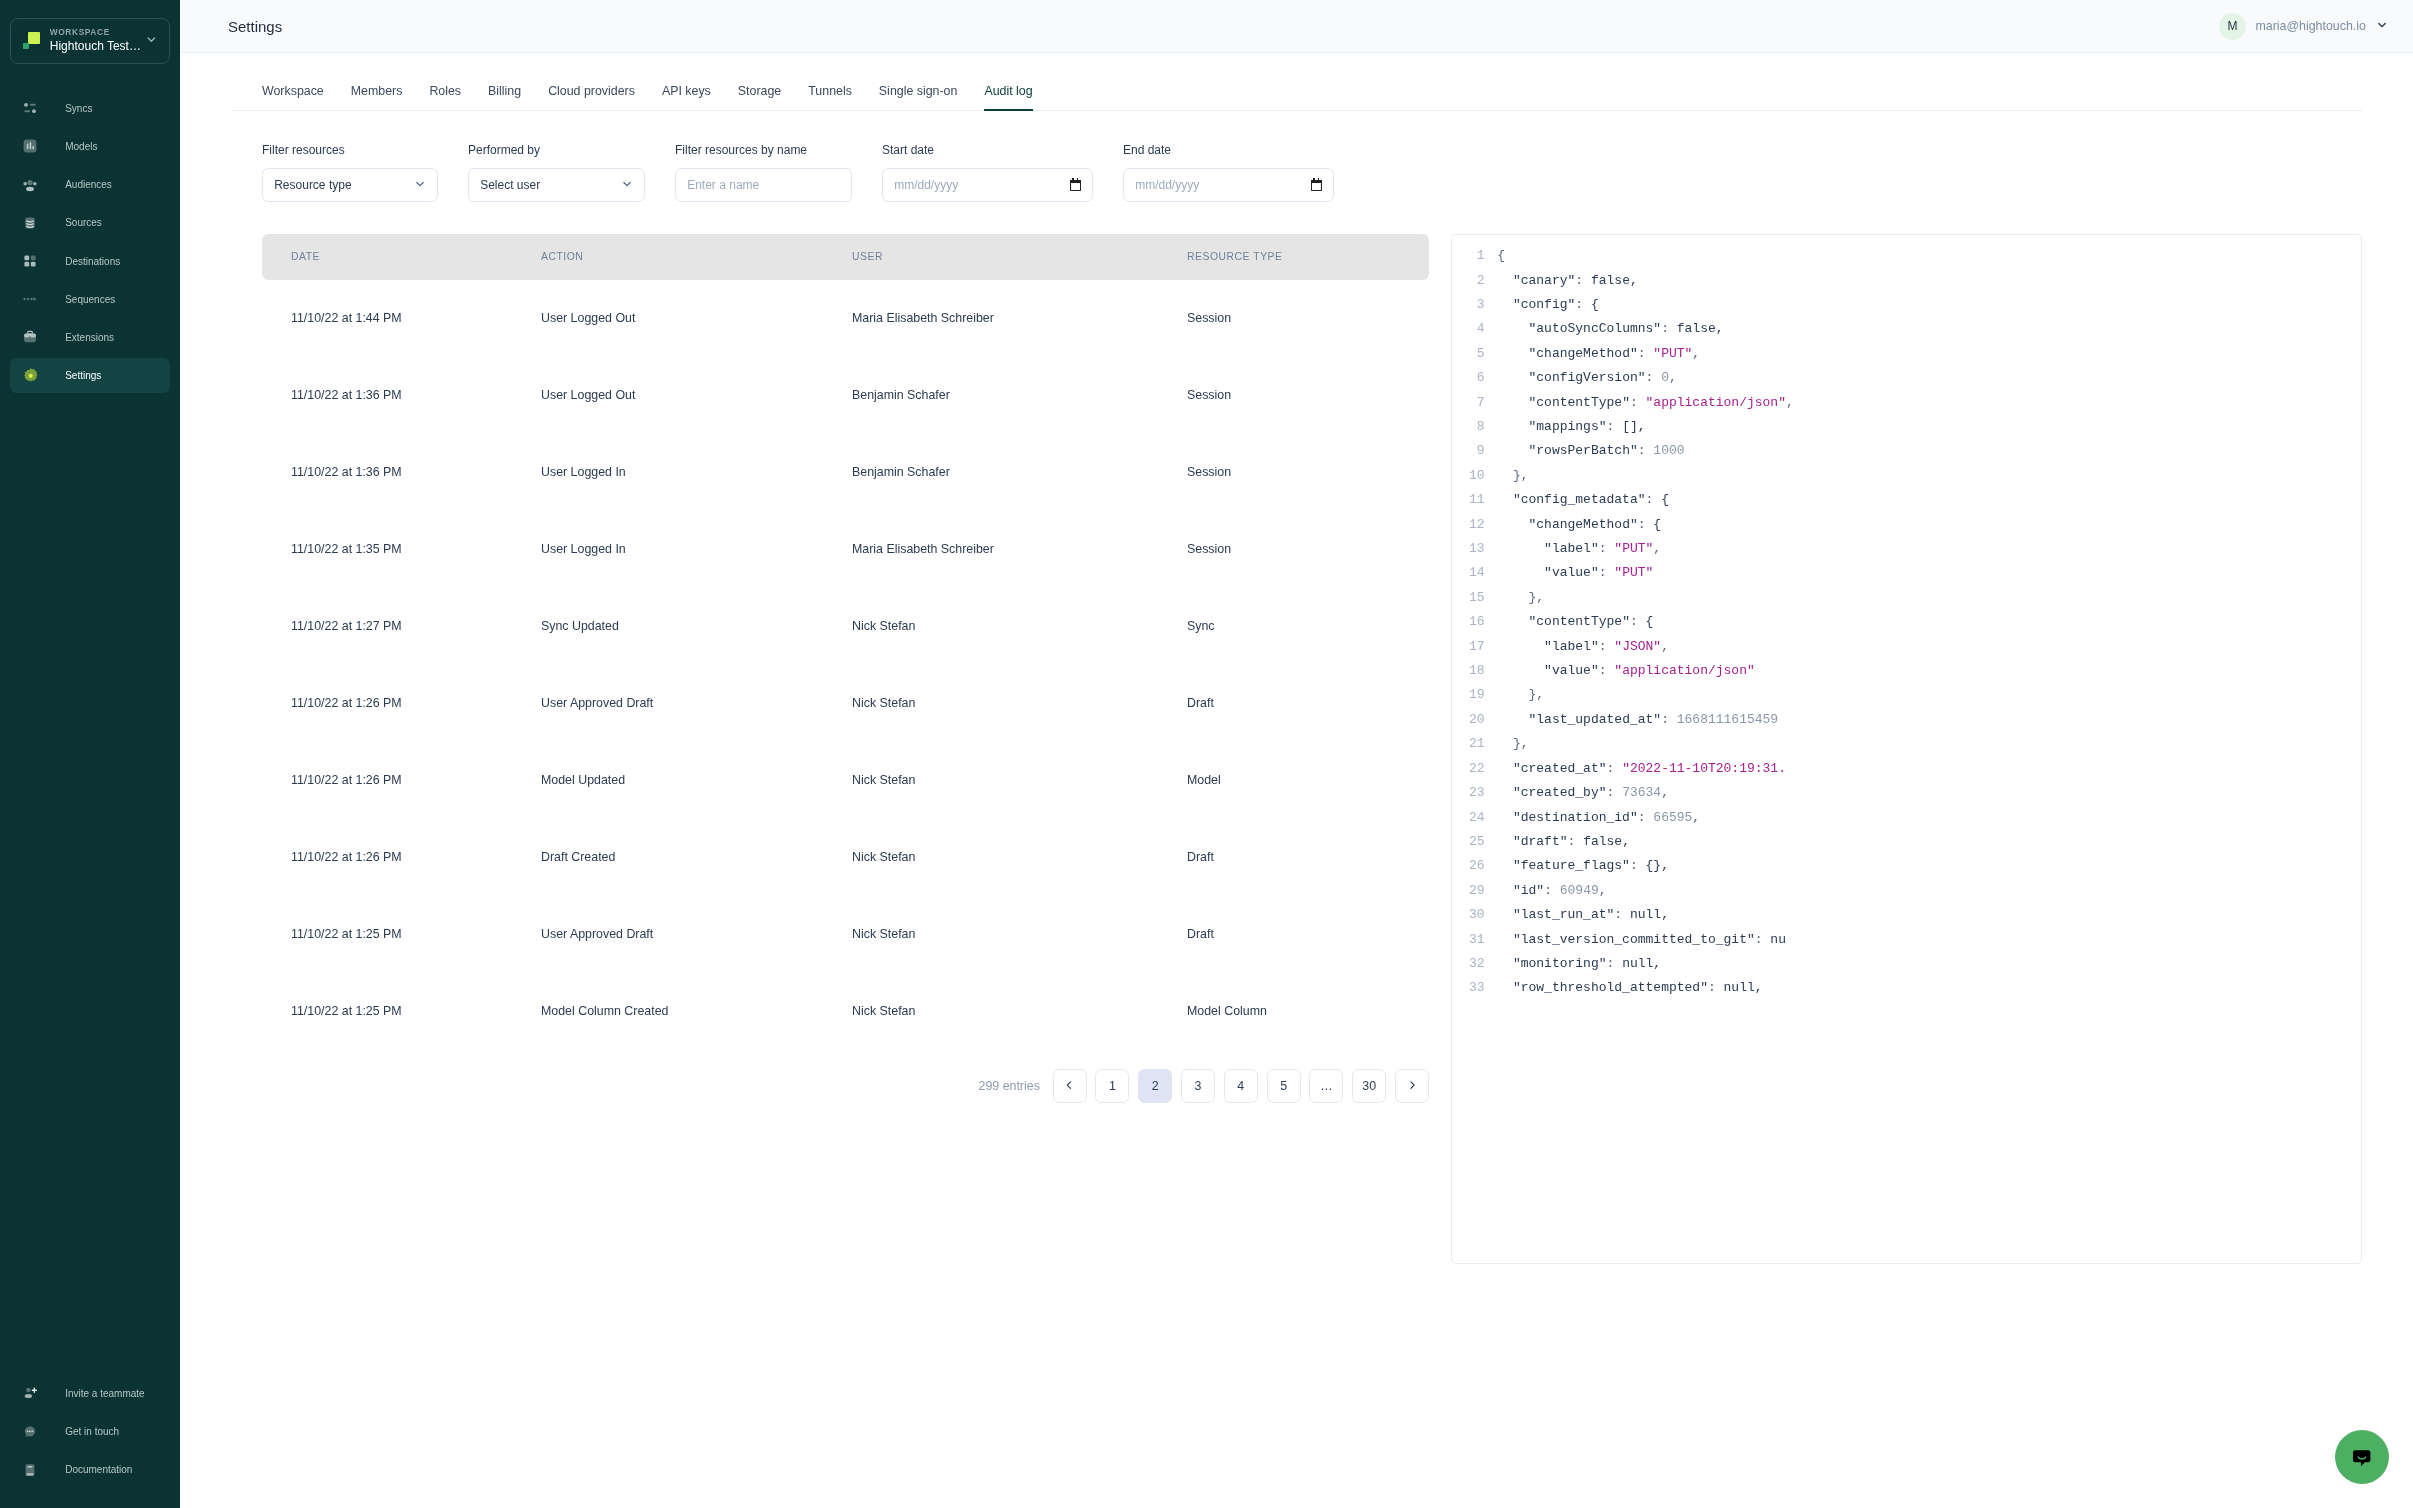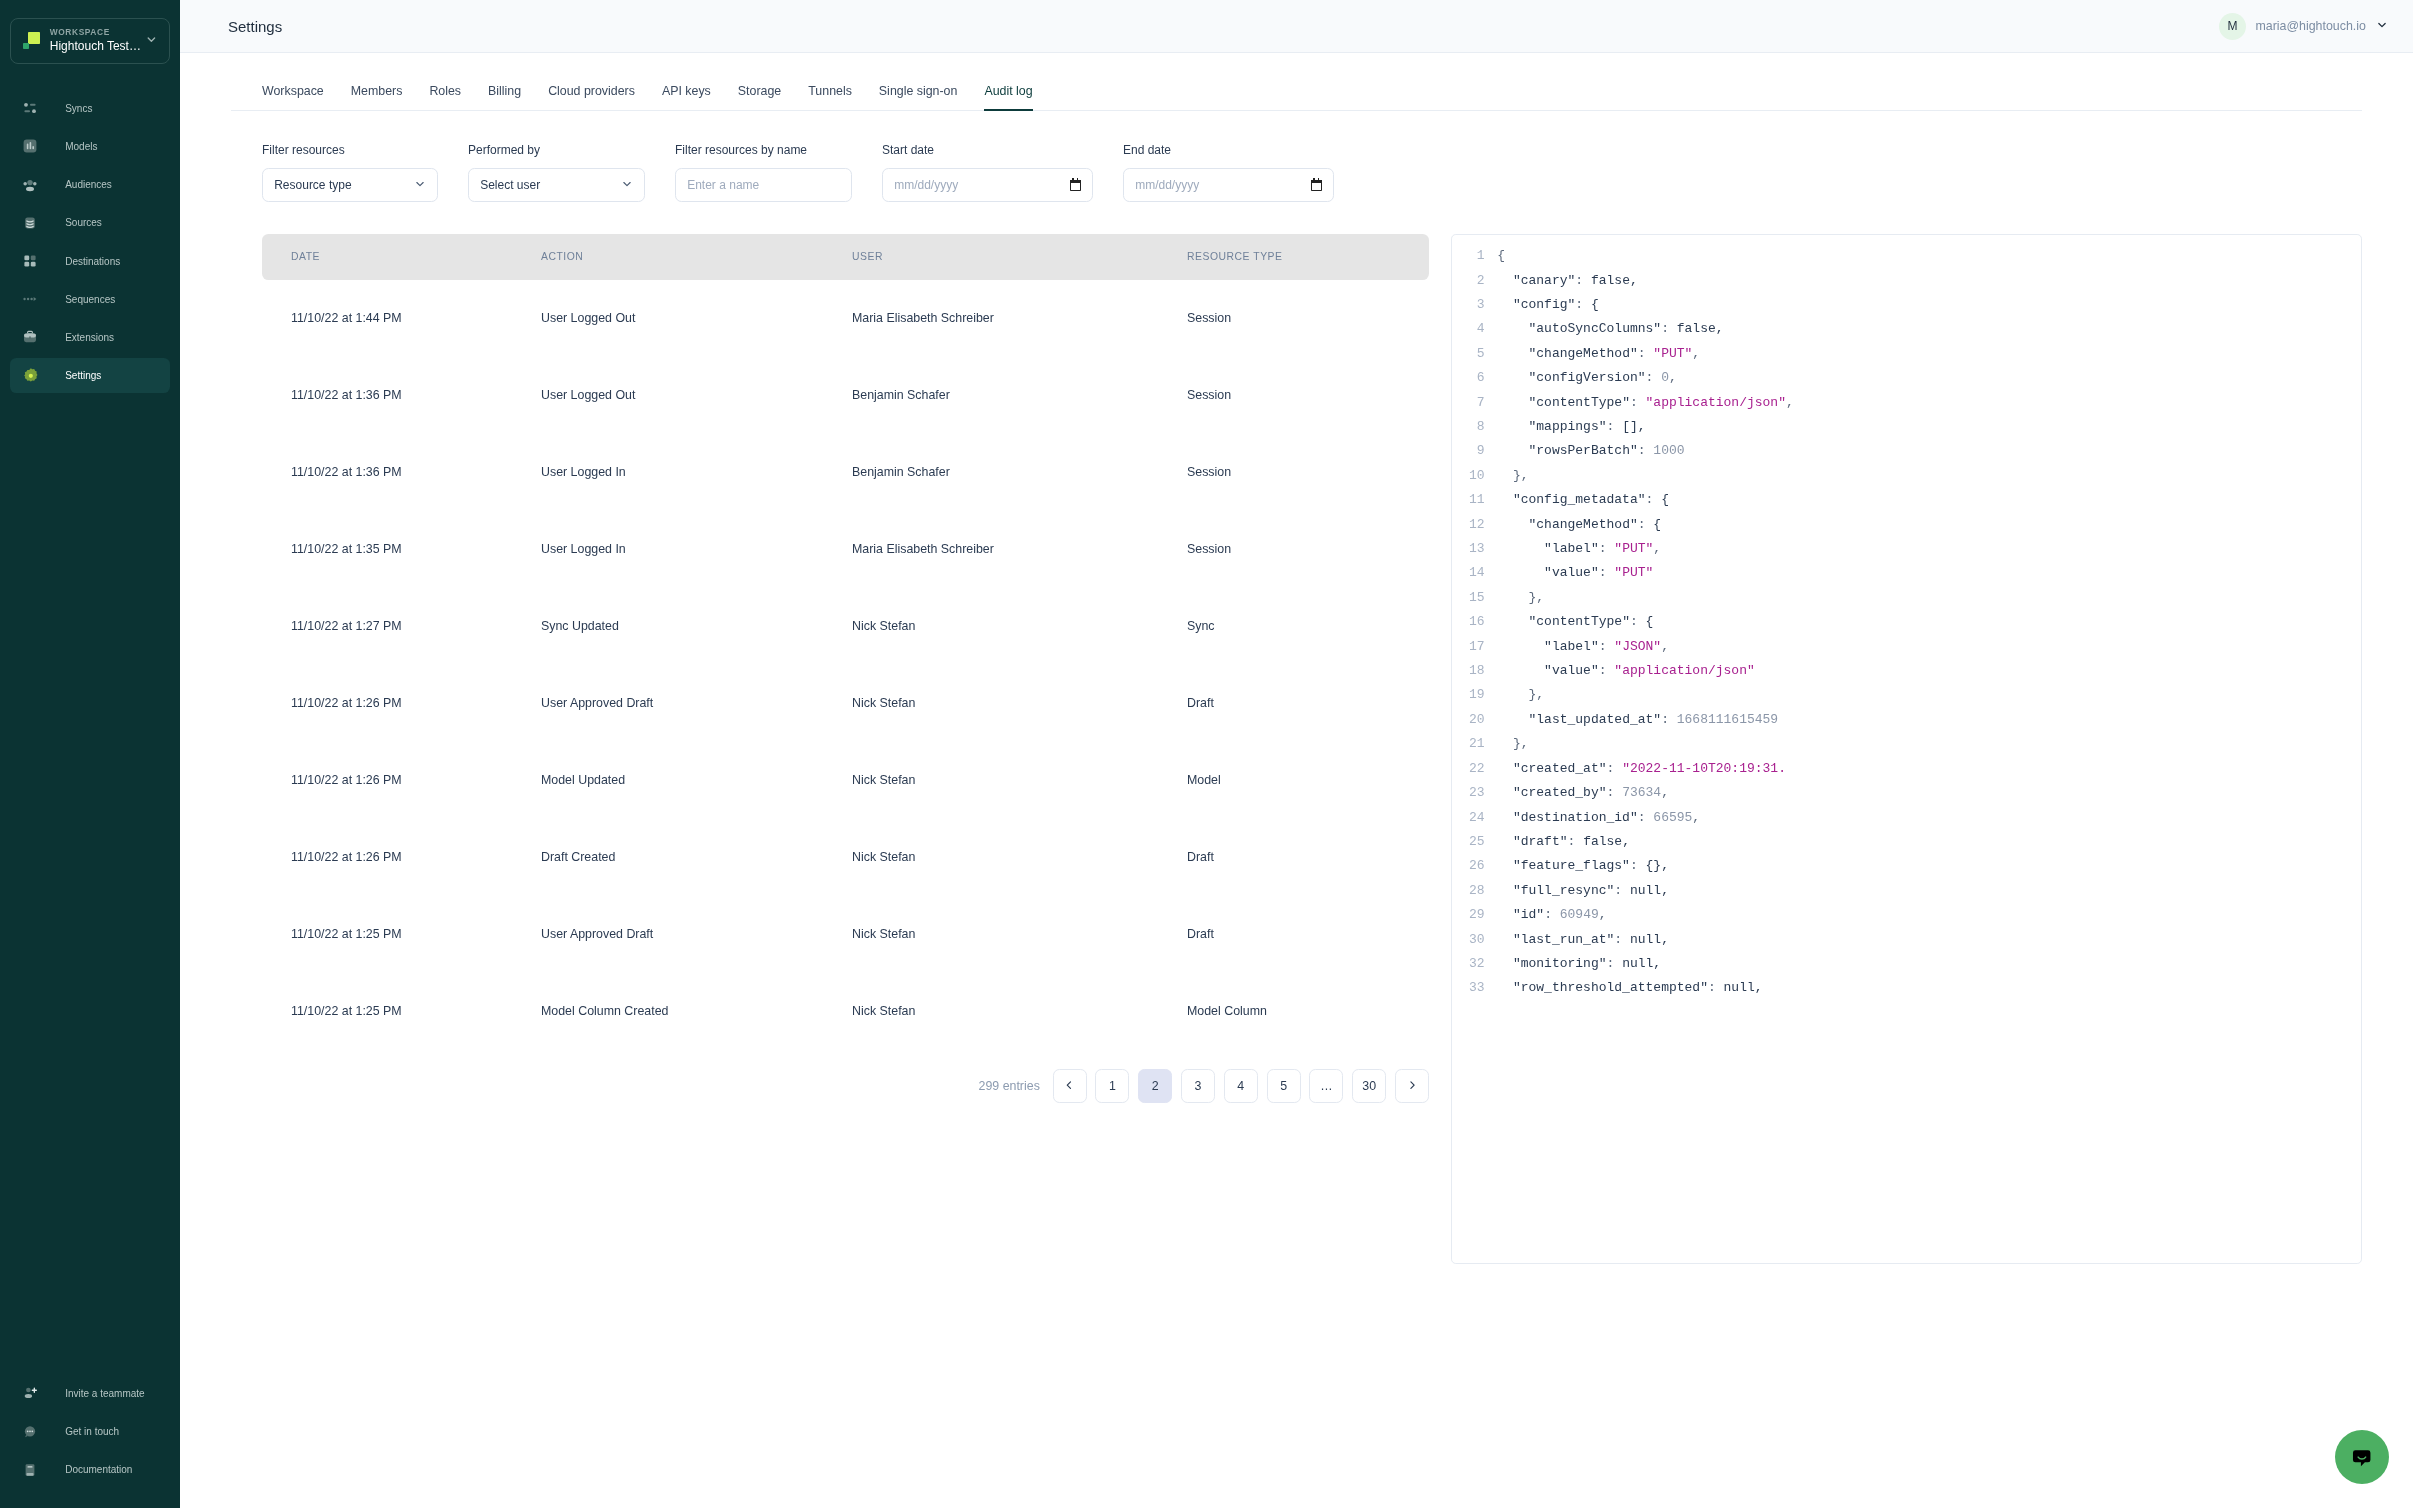--- a/index.html
+++ b/index.html
@@ -525,23 +525,23 @@
           <div class="code-row"><span class="ln">17</span><span class="code"><span class="tok-punct">      </span><span class="tok-key">"label"</span><span class="tok-punct">: </span><span class="tok-str">"JSON"</span><span class="tok-punct">,</span></span></div>
           <div class="code-row"><span class="ln">18</span><span class="code"><span class="tok-punct">      </span><span class="tok-key">"value"</span><span class="tok-punct">: </span><span class="tok-str">"application/json"</span><span class="tok-punct"></span></span></div>
           <div class="code-row"><span class="ln">19</span><span class="code"><span class="tok-punct">    },</span></span></div>
           <div class="code-row"><span class="ln">20</span><span class="code"><span class="tok-punct">    </span><span class="tok-key">"last_updated_at"</span><span class="tok-punct">: </span><span class="tok-num">1668111615459</span><span class="tok-punct"></span></span></div>
           <div class="code-row"><span class="ln">21</span><span class="code"><span class="tok-punct">  },</span></span></div>
           <div class="code-row"><span class="ln">22</span><span class="code"><span class="tok-punct">  </span><span class="tok-key">"created_at"</span><span class="tok-punct">: </span><span class="tok-str">"2022-11-10T20:19:31.</span><span class="tok-punct"></span></span></div>
           <div class="code-row"><span class="ln">23</span><span class="code"><span class="tok-punct">  </span><span class="tok-key">"created_by"</span><span class="tok-punct">: </span><span class="tok-num">73634</span><span class="tok-punct">,</span></span></div>
           <div class="code-row"><span class="ln">24</span><span class="code"><span class="tok-punct">  </span><span class="tok-key">"destination_id"</span><span class="tok-punct">: </span><span class="tok-num">66595</span><span class="tok-punct">,</span></span></div>
           <div class="code-row"><span class="ln">25</span><span class="code"><span class="tok-punct">  </span><span class="tok-key">"draft"</span><span class="tok-punct">: </span><span class="tok-key">false,</span></span></div>
           <div class="code-row"><span class="ln">26</span><span class="code"><span class="tok-punct">  </span><span class="tok-key">"feature_flags"</span><span class="tok-punct">: </span><span class="tok-key">{},</span></span></div>
-          <div class="code-row"><span class="ln">28</span><span class="code"><span class="tok-punct">  </span><span class="tok-key">"full_resync"</span><span class="tok-punct">: </span><span class="tok-key">null,</span></span></div>
           <div class="code-row"><span class="ln">29</span><span class="code"><span class="tok-punct">  </span><span class="tok-key">"id"</span><span class="tok-punct">: </span><span class="tok-num">60949</span><span class="tok-punct">,</span></span></div>
           <div class="code-row"><span class="ln">30</span><span class="code"><span class="tok-punct">  </span><span class="tok-key">"last_run_at"</span><span class="tok-punct">: </span><span class="tok-key">null,</span></span></div>
+          <div class="code-row"><span class="ln">31</span><span class="code"><span class="tok-punct">  </span><span class="tok-key">"last_version_committed_to_git"</span><span class="tok-punct">: </span><span class="tok-key">nu</span></span></div>
           <div class="code-row"><span class="ln">32</span><span class="code"><span class="tok-punct">  </span><span class="tok-key">"monitoring"</span><span class="tok-punct">: </span><span class="tok-key">null,</span></span></div>
           <div class="code-row"><span class="ln">33</span><span class="code"><span class="tok-punct">  </span><span class="tok-key">"row_threshold_attempted"</span><span class="tok-punct">: </span><span class="tok-key">null,</span></span></div>
         </div>
 
     </div>
 
     <div class="chat-bubble">
       <svg width="27" height="27" viewBox="0 0 34 34">
         <path d="M8 8h16a3 3 0 013 3v9a3 3 0 01-3 3h-4l-5 5v-5H8a3 3 0 01-3-3v-9a3 3 0 013-3z" fill="#000"></path>
         <path d="M11.5 16.5c2.2 3.2 7.3 3.2 9.5 0" stroke="#4caf62" stroke-width="1.8" fill="none" stroke-linecap="round"></path>

